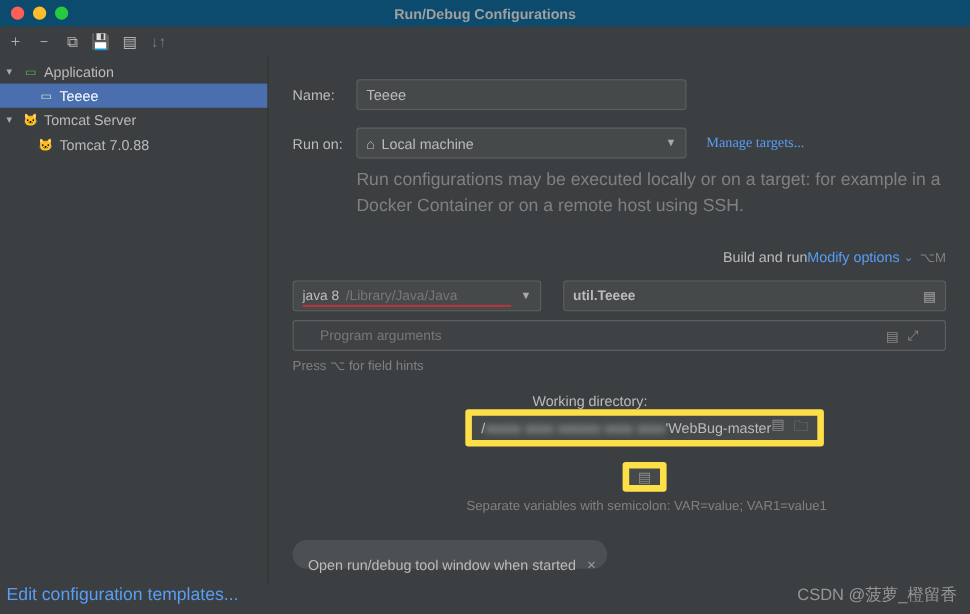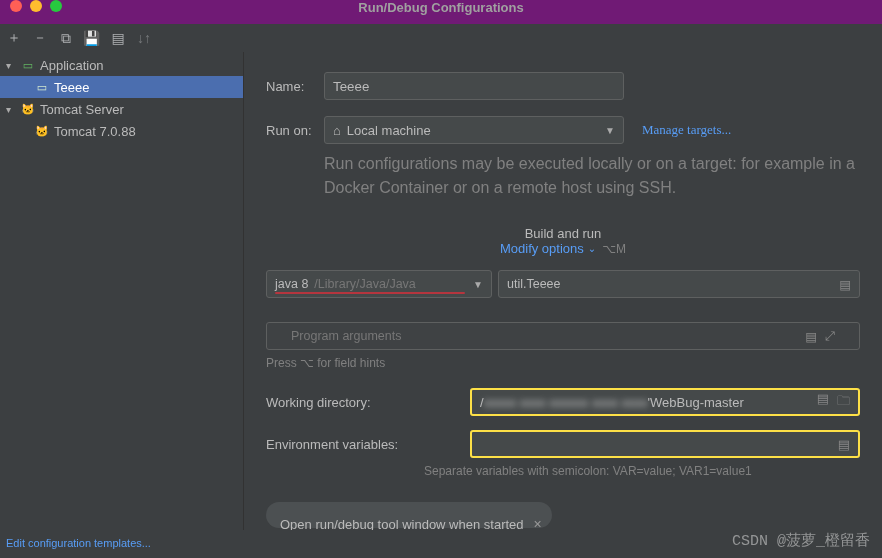--- a/index.html
+++ b/index.html
@@ -1,17 +1,17 @@
 <!DOCTYPE html>
 <html><head>
   <meta charset="utf-8">
   <style>
     * { margin: 0; padding: 0; box-sizing: border-box; font-family: -apple-system, "Helvetica Neue", Arial, sans-serif; }
     body { width: 882px; height: 558px; background: #3c3f41; color: #bbbbbb; font-size: 13px; overflow: hidden; position: relative; }
-    .titlebar { height: 24px; background: #701a75; display: flex; position: relative; }
+    .titlebar { height: 24px; background: #0c4a6e; display: flex; align-items: center; position: relative; }
     .traffic { display: flex; gap: 8px; padding-left: 10px; }
     .tl { width: 12px; height: 12px; border-radius: 50%; }
     .tl.r { background: #ff5f56; }
     .tl.y { background: #ffbd2e; }
     .tl.g { background: #27c93f; }
     .title { position: absolute; left: 50%; transform: translateX(-50%); color: #a0a0a0; font-weight: 600; font-size: 13px; }
     .toolbar { height: 28px; display: flex; align-items: center; padding: 0 6px; gap: 10px; color: #afb1b3; }
     .tbicon { width: 16px; height: 16px; display: inline-flex; align-items: center; justify-content: center; font-size: 14px; cursor: pointer; }
     .main { display: flex; height: calc(100% - 52px - 28px); }
     .sidebar { width: 244px; background: #3c3f41; border-right: 1px solid #323232; display: flex; flex-direction: column; }
@@ -25,48 +25,48 @@
     .lbl { width: 58px; color: #bbbbbb; }
     .input { background: #45494a; border: 1px solid #5e6060; color: #bbbbbb; height: 28px; padding: 0 8px; border-radius: 3px; }
     .name-input { width: 300px; }
     .checkbox-row { display: flex; align-items: center; margin-left: auto; }
     .checkbox { width: 16px; height: 16px; border: 1px solid #6e6e6e; border-radius: 3px; margin-right: 8px; background: #43494a; }
     .gear { margin-left: 8px; color: #888; font-size: 13px; }
     .runon-select { display: flex; align-items: center; background: #45494a; border: 1px solid #5e6060; border-radius: 3px; height: 28px; padding: 0 8px; width: 300px; justify-content: space-between; }
     .link { color: #589df6; cursor: pointer; margin-left: 18px; font-family: Liberation Serif, serif; }
     .hint { color: #808080; font-size: 16px; margin-left: 58px; line-height: 1.5; margin-top: -8px; margin-bottom: 18px; }
     .section { margin-top: 8px; }
-    .section-hdr { display: flex; align-items: center; justify-content: space-between; margin-bottom: 14px; flex-direction: column; }
+    .section-hdr { display: flex; align-items: center; justify-content: flex-end; margin-bottom: 14px; }
     .section-title { color: #bbbbbb; font-size: 13px; }
     .modify-link { color: #589df6; display: flex; align-items: center; gap: 4px; }
     .shortcut { color: #808080; margin-left: 6px; font-size: 12px; }
-    .build-row { display: flex; gap: 6px; margin-bottom: 24px; }
+    .build-row { display: flex; gap: 20px; margin-bottom: 8px; }
     .jdk-select { display: flex; align-items: center; background: #45494a; border: 1px solid #5e6060; border-radius: 3px; height: 28px; padding: 0 8px; width: 226px; font-family: "Menlo", monospace; font-size: 12.5px; position: relative; }
     .jdk-select .jdkv { color: #bbbbbb; }
     .jdk-select .jdkpath { color: #777; margin-left: 6px; overflow: hidden; white-space: nowrap; }
     .jdk-select::after { content: ""; position: absolute; bottom: 3px; left: 8px; right: 26px; height: 2px; background: #b5353e; border-radius: 1px; }
     .dd-arrow { margin-left: auto; color: #aaa; font-size: 10px; }
-    .class-input { flex: 1; background: #45494a; border: 1px solid #5e6060; border-radius: 3px; height: 28px; padding: 0 8px; font-family: "Menlo", monospace; font-size: 12.5px; display: flex; align-items: center; color: #bbb; }
+    .class-input { flex: 1; background: #45494a; border: 1px solid #5e6060; border-radius: 3px; height: 28px; padding: 0 8px; font-family: "Menlo", monospace; font-size: 12.5px; display: flex; align-items: center; color: #bbb; font-weight: bold; }
     .mini-icon { margin-left: auto; color: #888; }
     .args-input { height: 28px; background: #3f4244; border: 1px solid #5e6060; border-radius: 3px; display: flex; align-items: center; padding: 0 24px; font-family: "Menlo", monospace; font-size: 12.5px; color: #777; }
     .args-input .icons { margin-left: auto; display: flex; gap: 8px; color: #888; }
     .field-hint { color: #808080; font-size: 12px; margin-top: 6px; margin-bottom: 18px; }
-    .form-row { display: flex; align-items: center; margin-bottom: 14px; }
+    .form-row { display: flex; align-items: center; margin-bottom: 14px; flex-direction: column; }
     .form-lbl { width: 158px; color: #bbbbbb; }
-    .form-input { flex: 1; height: 28px; background: #45494a; border: 2px solid #fde047; border-radius: 3px; display: flex; align-items: center; padding: 0 8px; color: #bbb; margin-left: 46px; }
+    .form-input { flex: 1; height: 28px; background: #45494a; border: 6px solid #fde047; border-radius: 3px; display: flex; align-items: center; padding: 0 8px; color: #bbb; margin-left: 46px; }
     .form-input .val { flex: 1; }
     .form-input .icons { display: flex; gap: 8px; color: #888; }
     .blur { filter: blur(3px); color: #ccc; }
     .varhint { color: #808080; font-size: 12px; margin-left: 158px; margin-top: -8px; margin-bottom: 24px; }
     .chip { display: inline-flex; align-items: center; background: #4c5052; border-radius: 14px; height: 26px; padding: 18px 10px 0 14px; color: #bbbbbb; gap: 10px; }
     .chip .x { color: #999; font-size: 14px; }
     .coverage { margin-top: 24px; margin-left: 28px; }
     .footer { position: absolute; bottom: 8px; left: 6px; }
-    .footer a { color: #589df6; font-size: 11px; }
-    .watermark { position: absolute; bottom: 8px; right: 12px; color: rgba(220,220,220,0.55); font-size: 15px; font-family: Liberation Mono, monospace; }
+    .footer a { color: #589df6; font-size: 16px; }
+    .watermark { position: absolute; bottom: 8px; right: 12px; color: rgba(220,220,220,0.55); font-size: 15px; }
   </style>
 </head>
 <body>
 
 <div class="titlebar">
   <div class="traffic">
     <div class="tl r"></div>
     <div class="tl y"></div>
     <div class="tl g"></div>
   </div>
@@ -162,21 +162,20 @@
             <span>/</span><span class="blur">xxxxx xxxx xxxxxx xxxx xxxx</span><span>'WebBug-master</span>
           </span>
           <span class="icons">
               <span>▤</span>
               <span>🗀</span>
             </span>
         </div>
       </div>
 
       <div class="form-row">
-        <span class="form-lbl">Environment variables:</span>
         <div class="form-input">
           <span class="val"></span>
           <span class="icons">
               <span>▤</span>
             </span>
         </div>
       </div>
       <div class="varhint">Separate variables with semicolon: VAR=value; VAR1=value1</div>
 
       <div class="chip">

